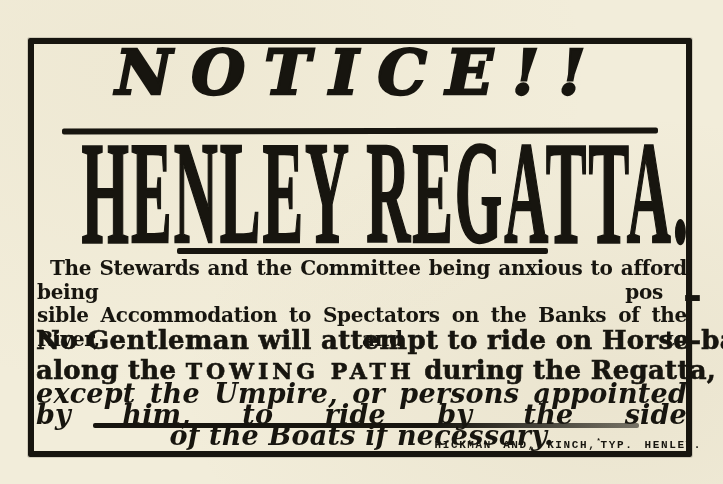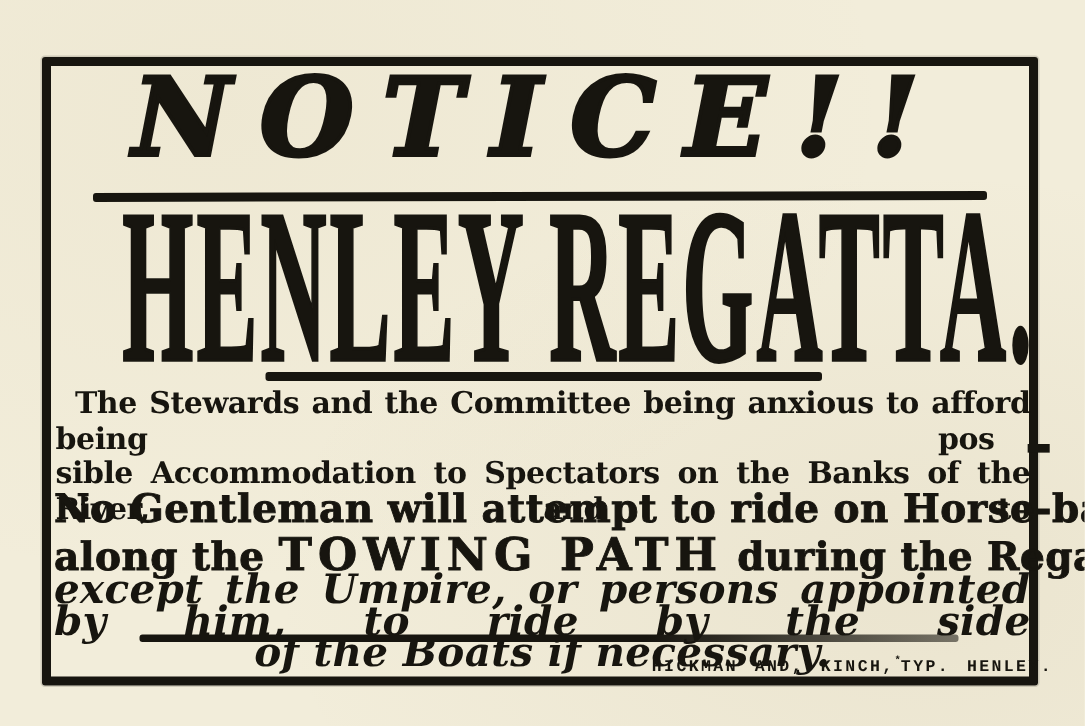--- a/index.html
+++ b/index.html
@@ -23,21 +23,21 @@
   .frame{
     position:absolute;left:28px;top:38px;width:664px;height:419px;
     border:6px solid var(--ink);border-radius:2px;
     box-shadow:0 0 0 1px rgba(23,21,15,0.15);
   }
   .title{
     position:absolute;left:30px;top:42px;width:660px;
     text-align:center;white-space:nowrap;
     font-family:"DejaVu Serif","Liberation Serif",serif;
     font-style:italic;font-weight:bold;
-    font-size:72px;line-height:1;letter-spacing:19px;
+    font-size:62px;line-height:1;letter-spacing:19px;
     -webkit-text-stroke:2.5px var(--ink);
   }
   .rule{position:absolute;background:var(--ink);border-radius:2px;}
   .rule-title{left:62px;top:128px;width:596px;height:6px;transform:rotate(-0.12deg);}
   .rule-heading{left:177px;top:248px;width:371px;height:6px;}
   .rule-imprint{
     left:93px;top:423px;width:546px;height:5px;
     background:linear-gradient(to right,var(--ink) 62%,rgba(23,21,15,0.75) 84%,rgba(23,21,15,0.55));
   }
   .heading-wrap{
@@ -62,21 +62,21 @@
     display:inline-block;font-weight:bold;line-height:0;
     transform:translateY(3px) scale(2.4,2.2);transform-origin:center;
     margin-left:3px;
   }
   .emph{
     position:absolute;left:36px;top:326px;width:651px;
     font-weight:bold;font-size:26px;line-height:29.5px;letter-spacing:0.3px;
     -webkit-text-stroke:0.6px var(--ink);
   }
   .eline{text-align:justify;text-align-last:justify;white-space:nowrap;}
-  .lg{font-size:30px;letter-spacing:4px;}
+  .lg{font-size:22px;letter-spacing:4px;}
   .closing{
     position:absolute;left:36px;top:383px;width:651px;
     font-style:italic;font-weight:bold;font-size:27px;line-height:21px;
     letter-spacing:0.2px;
   }
   .cline1{text-align:justify;text-align-last:justify;}
   .cline2{text-align:center;}
   .imprint{
     position:absolute;left:42px;top:435px;width:660px;text-align:right;
     font-family:Liberation Mono, monospace;

